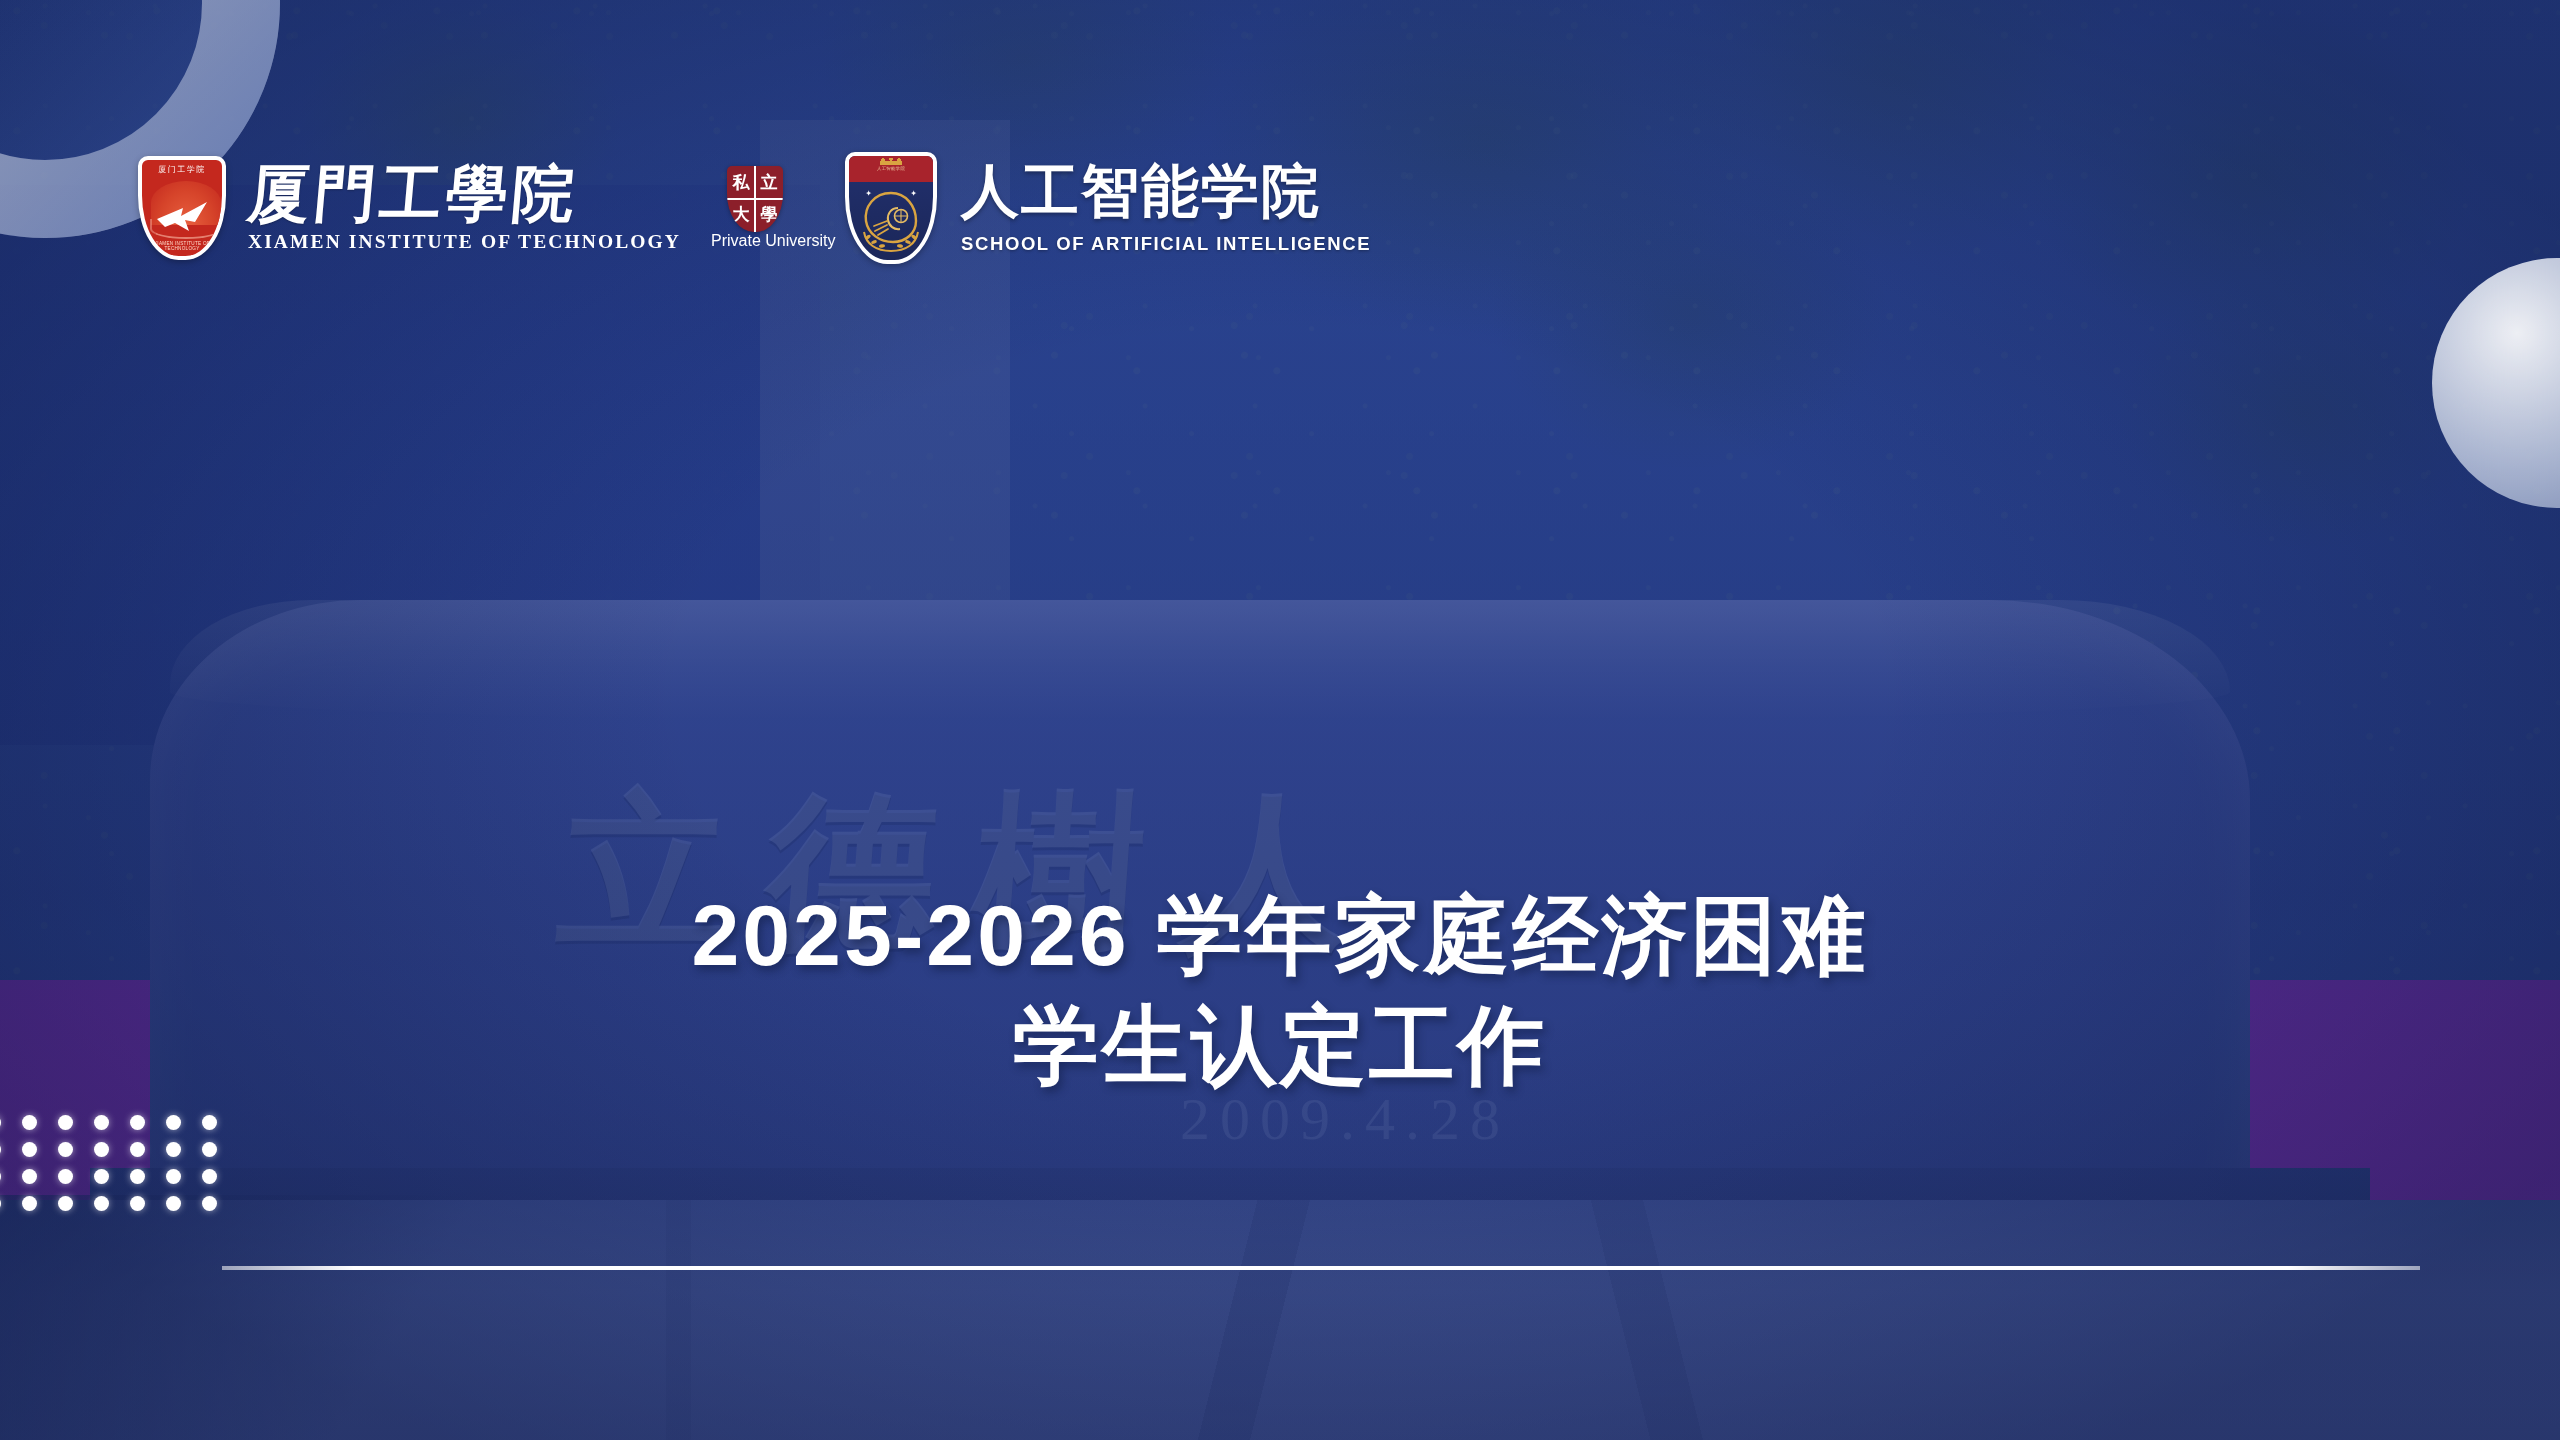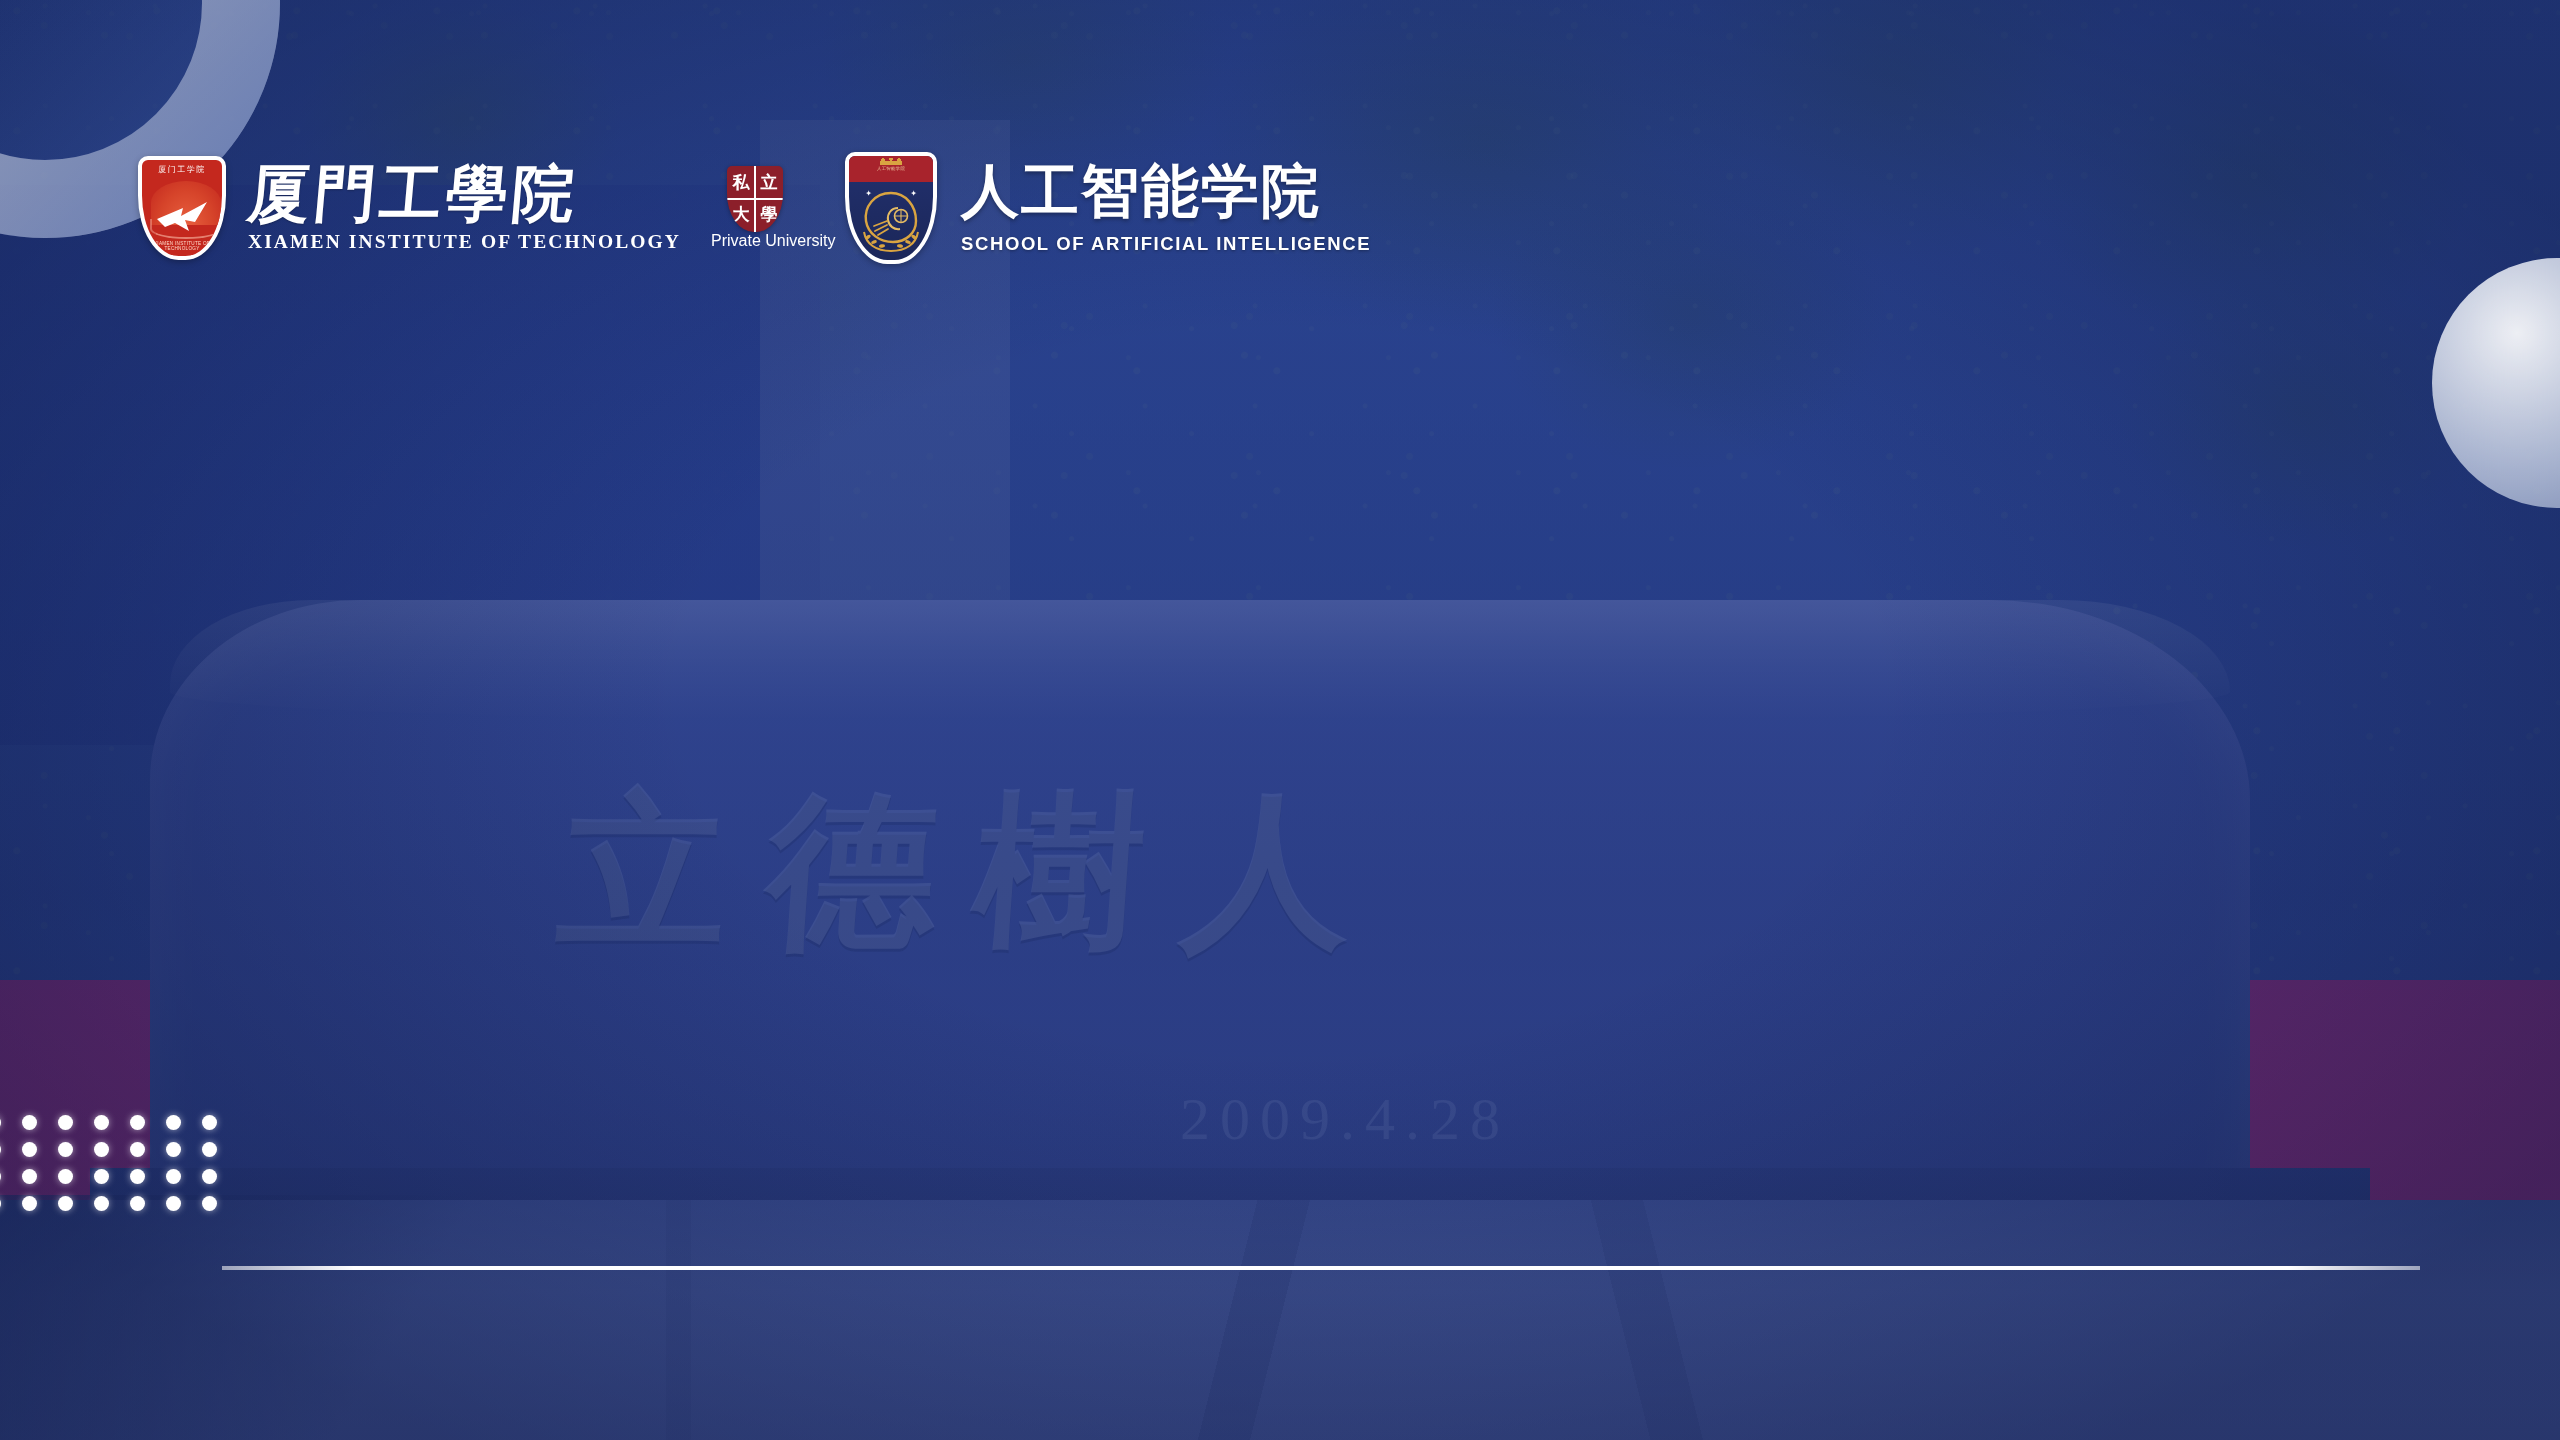--- a/index.html
+++ b/index.html
@@ -3,21 +3,21 @@
 <meta charset="utf-8">
 <style>
   html,body{margin:0;padding:0;background:#101c3a;}
   *{box-sizing:border-box;}
 
   .slide{
     position:relative;
     width:2560px;height:1440px;
     overflow:hidden;
     font-family:"Liberation Sans","DejaVu Sans",sans-serif;
-    background:#be185d;
+    background:#a21caf;
   }
 
   
   .bg-photo{position:absolute;inset:0;overflow:hidden;}
 
   
   .bg-sky{
     position:absolute;left:0;top:0;width:100%;height:210px;
     background:linear-gradient(180deg,#3a59a8 0%,#3554a0 60%,#2f4e98 100%);
   }
@@ -417,14 +417,18 @@
       </svg>
     </div>
 
     <div class="ai-wordmark">
       <div class="ai-cn">人工智能学院</div>
       <div class="ai-en">SCHOOL OF ARTIFICIAL INTELLIGENCE</div>
     </div>
   </div>
 
 
+  <div class="subtitle">
+    <span class="ln">2025-2026 学年家庭经济困难</span>
+    <span class="ln">学生认定工作</span>
+  </div>
 
 </div>
 
 </body></html>

